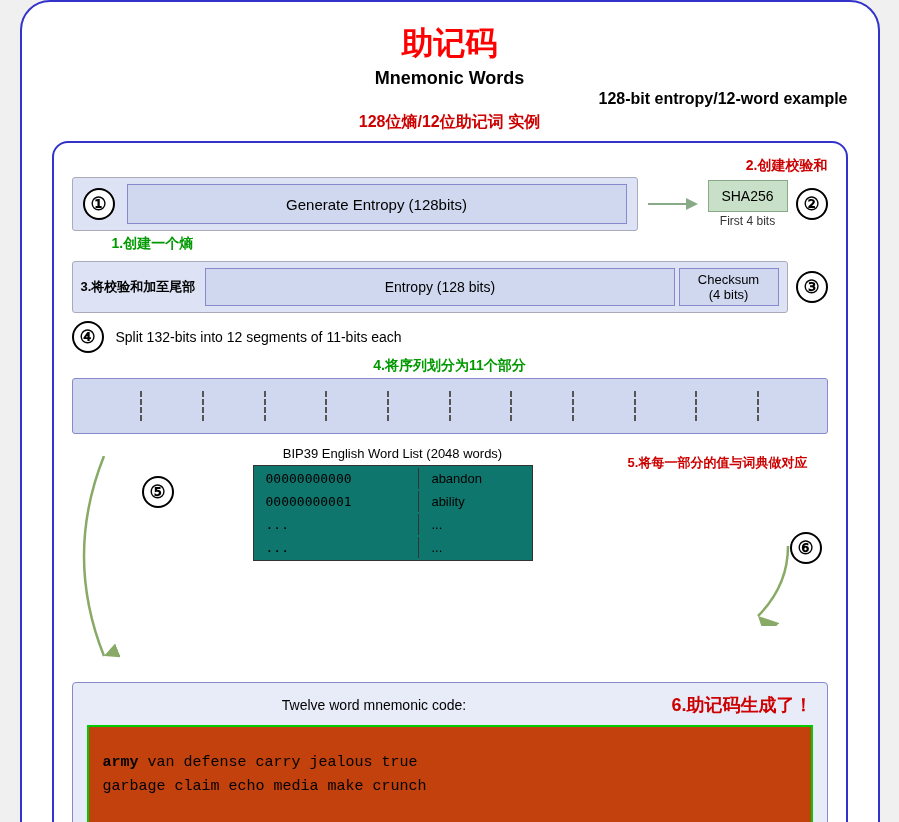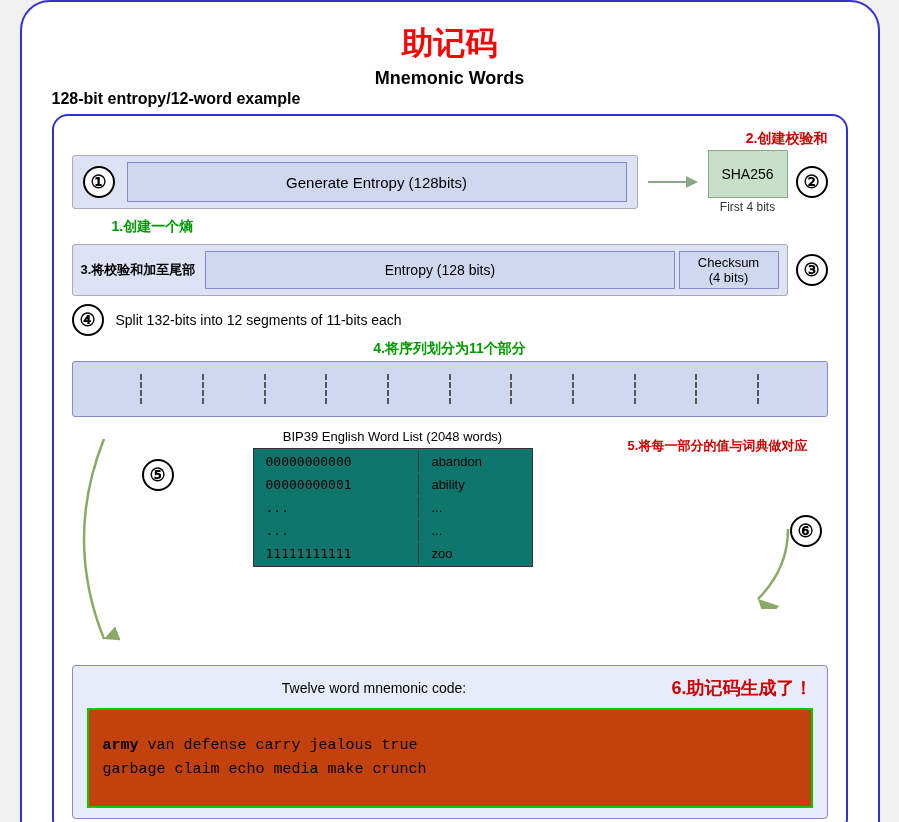--- a/index.html
+++ b/index.html
@@ -27,21 +27,21 @@
       margin-bottom: 2px;
     }
     .title-en {
       text-align: center;
       font-size: 18px;
       font-weight: bold;
       color: #000;
       margin-bottom: 1px;
     }
     .subtitle-en {
-      text-align: left;
+      text-align: right;
       font-size: 16px;
       font-weight: bold;
       color: #000;
       margin-bottom: 4px;
     }
     .subtitle-cn {
       text-align: center;
       font-size: 16px;
       font-weight: bold;
       color: #cc0000;
@@ -73,21 +73,21 @@
       align-items: center;
       justify-content: center;
     }
     .sha-box {
       background: #c8e0c8;
       border: 1.5px solid #88aa88;
       padding: 6px 10px;
       font-size: 14px;
       width: 80px;
       text-align: center;
-      height: 48px;
+      height: 32px;
       display: flex;
       align-items: center;
       justify-content: center;
     }
     .circle-num-right {
       display: inline-flex;
       align-items: center;
       justify-content: center;
       width: 32px;
       height: 32px;
@@ -291,20 +291,21 @@
     }
   </style>
 </head>
 <body>
 
 <div class="main-container">
 
   <div class="title-cn">助记码</div>
   <div class="title-en">Mnemonic Words</div>
   <div class="subtitle-en">128-bit entropy/12-word example</div>
+  <div class="subtitle-cn">128位熵/12位助记词 实例</div>
 
   <div class="outer-blue-box">
 
     <div style="display:flex; justify-content:flex-end; margin-bottom:2px;">
       <span class="step2-abs">2.创建校验和</span>
     </div>
 
     <div style="display:flex; align-items:center; margin-bottom:4px; position:relative;">
 
       <div style="background:#dde3f5; border:1.5px solid #aab; border-radius:3px; display:flex; align-items:center; padding:6px 10px; flex:1; margin-right:10px;">
@@ -403,24 +404,20 @@
                 <td>ability</td>
               </tr>
               <tr>
                 <td>...</td>
                 <td>...</td>
               </tr>
               <tr>
                 <td>...</td>
                 <td>...</td>
               </tr>
-              <tr>
-                <td>11111111111</td>
-                <td>zoo</td>
-              </tr>
             </tbody>
               </table>
           </div>
         </div>
       </div>
 
       <div class="right-col" style="position:relative;">
         <div style="color:#cc0000; font-weight:bold; font-size:13px; margin-bottom:10px; margin-top:8px; text-align:center;">5.将每一部分的值与词典做对应</div>
         <div style="display:flex; justify-content:flex-end; align-items:center; margin-top:60px;">
           <div class="circle-num">⑥</div>

